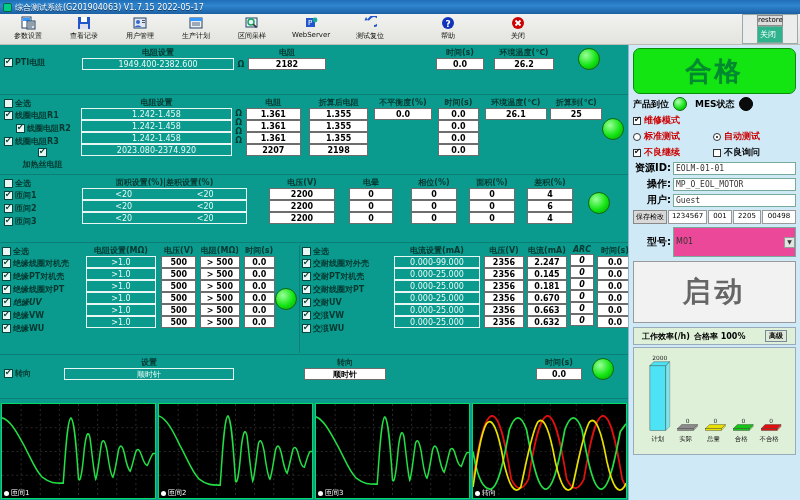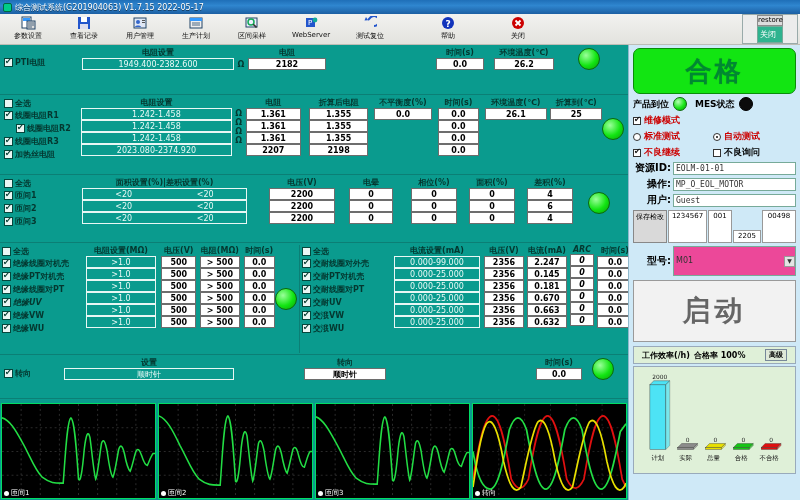--- a/index.html
+++ b/index.html
@@ -255,21 +255,21 @@
                   <span>线圈电阻R1</span>
                 </label>
                 <label class="cb" style="height: 13px; padding-left: 12px;">
                   <span class="box on"></span>
                   <span>线圈电阻R2</span>
                 </label>
                 <label class="cb" style="height: 13px;">
                   <span class="box on"></span>
                   <span>线圈电阻R3</span>
                 </label>
-                <label class="cb" style="height: 13px;">
+                <label class="cb" style="height: 13px; flex-direction: column;">
                   <span class="box on"></span>
                   <span>加热丝电阻</span>
                 </label>
               </div>
           </div>
           <div style="width:152px;">
             <div class="hdr">电阻设置</div>
             <div id="coil-sets">
                 <div class="setfld">1.242-1.458</div>
                 <div class="setfld">1.242-1.458</div>
@@ -772,21 +772,21 @@
       </div>
       <div class="frow">
         <span class="flabel">用户:</span>
         <span class="finput">Guest</span>
       </div>
 
       <div class="savebar">
         <span class="savebtn">保存检改</span>
         <span class="savecell">1234567</span>
         <span class="savecell" style="flex:0 0 24px;">001</span>
-        <span class="savecell" style="flex:0 0 28px;margin-top:20px;">2205</span>
+        <span class="savecell" style="flex:0 0 28px;">2205</span>
         <span class="savecell" style="flex:0 0 34px;">00498</span>
       </div>
 
       <div class="selrow">
         <span class="flabel">型号:</span>
         <span class="sel">
           <span>M01</span>
           <span class="selarrow">▼</span>
         </span>
       </div>

